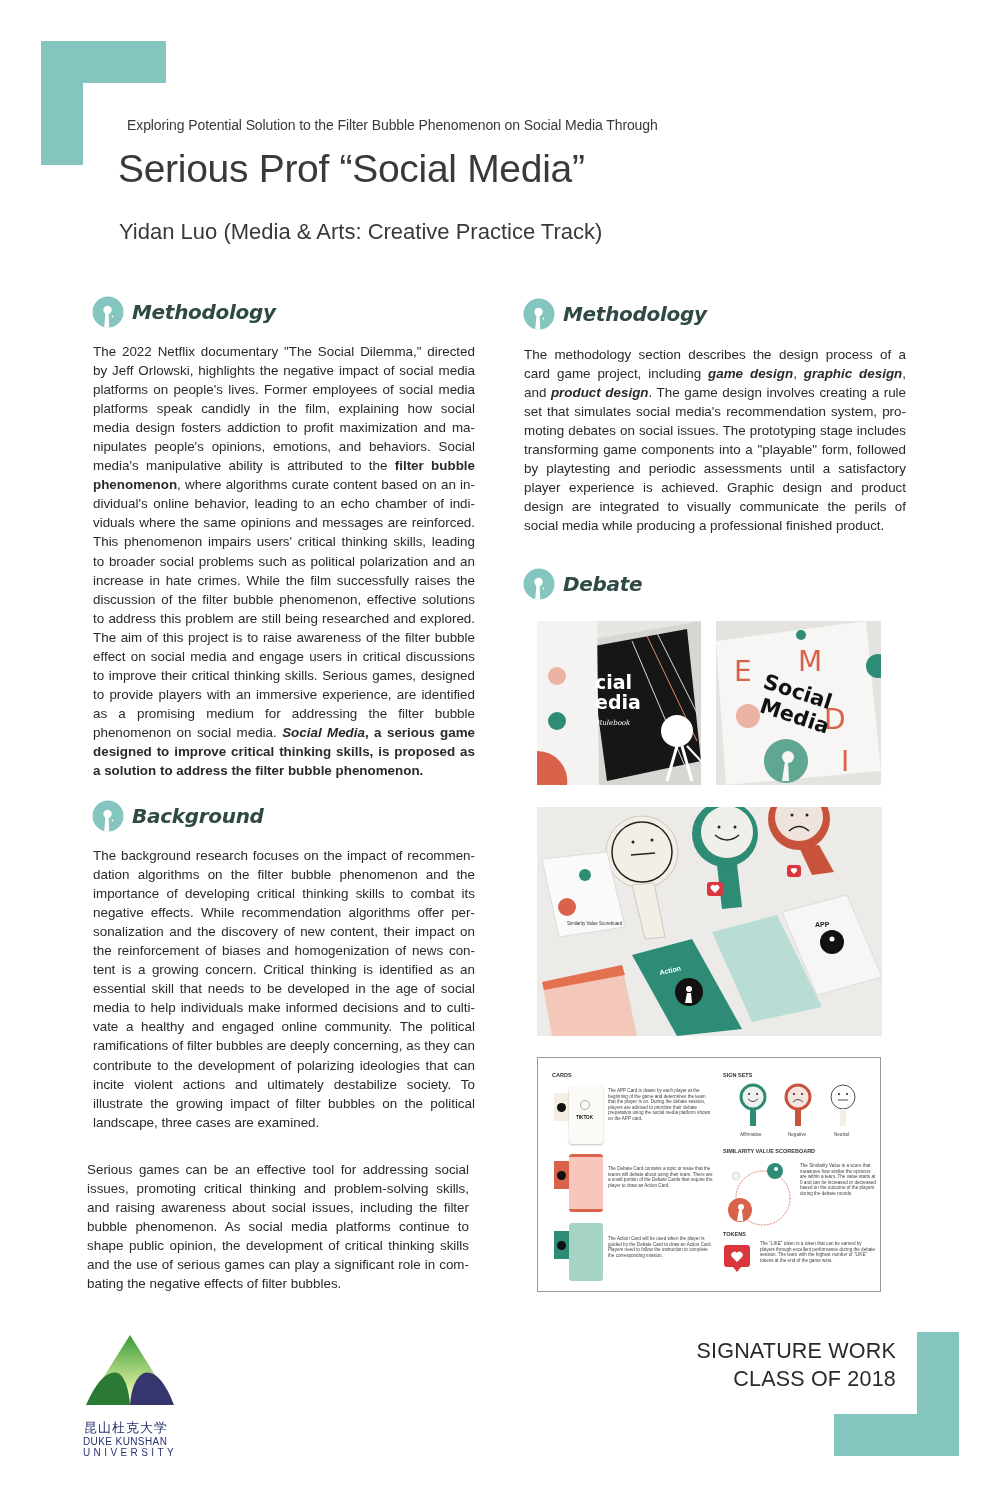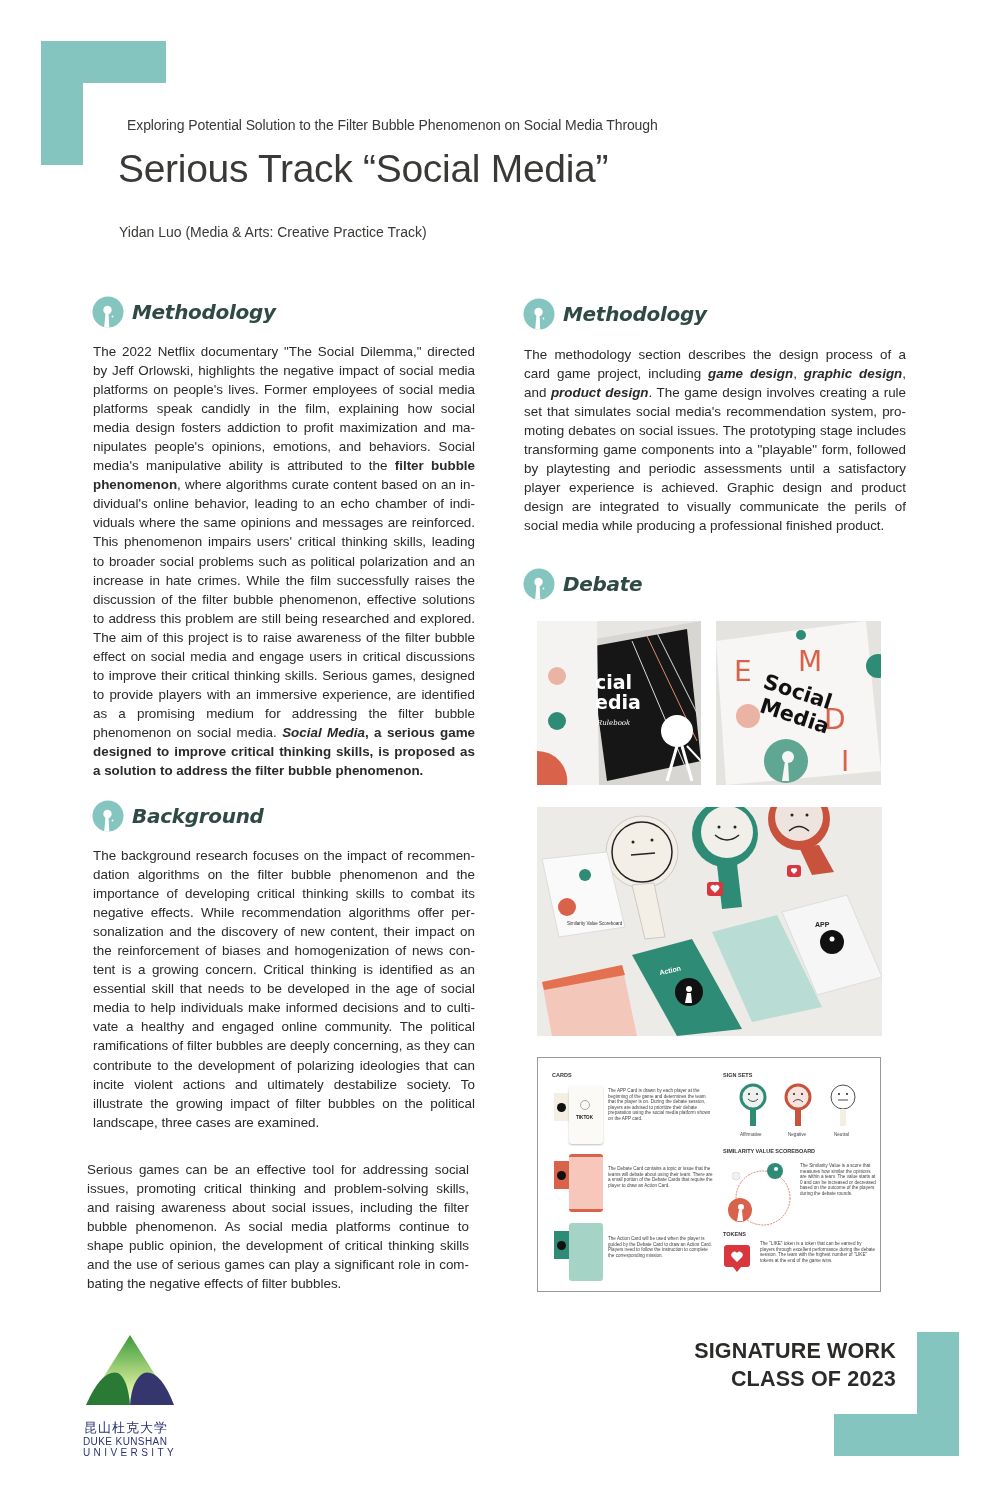--- a/index.html
+++ b/index.html
@@ -7,21 +7,21 @@
   body { position: relative; font-family: "Liberation Sans", "DejaVu Sans", sans-serif; color: #2b2a28; }
 
   .corner { position: absolute; background: #84c5bf; }
   #tl-h { left: 41px; top: 41px; width: 125px; height: 42px; }
   #tl-v { left: 41px; top: 41px; width: 42px; height: 124px; }
   #br-h { left: 834px; top: 1414px; width: 125px; height: 42px; }
   #br-v { left: 917px; top: 1332px; width: 42px; height: 124px; }
 
   .subtitle { position: absolute; left: 119px; top: 117px; font-size: 14px; color: #3a3936; letter-spacing: -0.1px; white-space: nowrap; margin-left: 8px; }
   .title { position: absolute; left: 118px; top: 147px; font-size: 39px; color: #3a3936; letter-spacing: -0.3px; white-space: nowrap; }
-  .author { position: absolute; left: 119px; top: 221px; font-size: 14px; color: #3a3936; line-height: 22px; white-space: nowrap; }
+  .author { position: absolute; left: 119px; top: 221px; font-size: 22px; color: #3a3936; line-height: 22px; white-space: nowrap; }
 
   .section-head { position: absolute; display: flex; align-items: center; }
   .section-head .icon { width: 32px; height: 32px; margin-right: 8px; }
   .section-head .label { font-family: "DejaVu Sans", sans-serif; font-style: italic; font-weight: bold; font-size: 20px; color: #2f4a45; letter-spacing: -0.3px; }
 
   .body-text { position: absolute; font-size: 13.4px; line-height: 19.05px; text-align: justify; color: #2b2a28; hyphens: manual; }
   .body-text b { font-weight: bold; }
   .body-text i { font-style: italic; }
 
   #intro-head { left: 92px; top: 296px; }
@@ -41,34 +41,34 @@
   #infographic { left: 537px; top: 1057px; width: 344px; height: 235px; background: #ffffff; border: 1px solid #9a9895; }
 
   .tiny { font-size: 4.6px; line-height: 5.6px; color: #444; }
   .info-label { position: absolute; font-size: 5.5px; font-weight: bold; color: #333; }
 
   #dku-logo { position: absolute; left: 82px; top: 1333px; width: 96px; }
   .dku-cn { position: absolute; left: 84px; top: 1419px; font-family: "DejaVu Serif", serif; font-size: 13px; color: #2a3272; letter-spacing: 1px; white-space: nowrap; }
   .dku-en1 { position: absolute; left: 83px; top: 1436px; font-size: 10px; color: #2a3272; letter-spacing: 0.4px; white-space: nowrap; }
   .dku-en2 { position: absolute; left: 83px; top: 1447px; font-size: 10px; color: #2a3272; letter-spacing: 3.4px; white-space: nowrap; text-align: right; }
 
-  .sig { position: absolute; right: 104px; font-weight: bold; font-size: 21.5px; color: #2b2a28; text-align: right; white-space: nowrap; letter-spacing: 0.2px; }
+  .sig { position: absolute; right: 104px; font-weight: normal; font-size: 21.5px; color: #2b2a28; text-align: right; white-space: nowrap; letter-spacing: 0.2px; }
   #sig1 { top: 1339px; }
   #sig2 { top: 1367px; }
 </style>
 </head>
 <body>
 
 <div class="corner" id="tl-h"></div>
 <div class="corner" id="tl-v"></div>
 <div class="corner" id="br-h"></div>
 <div class="corner" id="br-v"></div>
 
 <div class="subtitle">Exploring Potential Solution to the Filter Bubble Phenomenon on Social Media Through</div>
-<div class="title">Serious Track “Social Media”</div>
+<div class="title">Serious Prof “Social Media”</div>
 <div class="author">
   <div>Yidan Luo (Media &amp; Arts: Creative Practice Track)</div>
 </div>
 
 <svg width="0" height="0" style="position:absolute">
   <defs>
     <symbol id="bubble-icon" viewBox="0 0 32 32">
       <circle cx="16" cy="16" r="15.5" fill="#84c5bf"></circle>
       <circle cx="15.5" cy="14" r="4.2" fill="#ffffff"></circle>
       <path d="M13.5 16.5 L12.2 31.5 L17.2 31.5 L16.6 16.5 Z" fill="#ffffff"></path>
@@ -283,13 +283,13 @@
   </defs>
   <polygon points="48,2 92,72 4,72" fill="url(#peak)"></polygon>
   <path d="M4 72 Q20 36 36 40 Q46 46 48 72 Z" fill="#2a7a35"></path>
   <path d="M48 72 Q50 46 62 40 Q78 36 92 72 Z" fill="#35366e"></path>
 </svg>
 <div class="dku-cn">昆山杜克大学</div>
 <div class="dku-en1">DUKE KUNSHAN</div>
 <div class="dku-en2">UNIVERSITY</div>
 
 <div class="sig" id="sig1">SIGNATURE WORK</div>
-<div class="sig" id="sig2">CLASS OF 2023</div>
+<div class="sig" id="sig2">CLASS OF 2018</div>
 
 </body></html>

